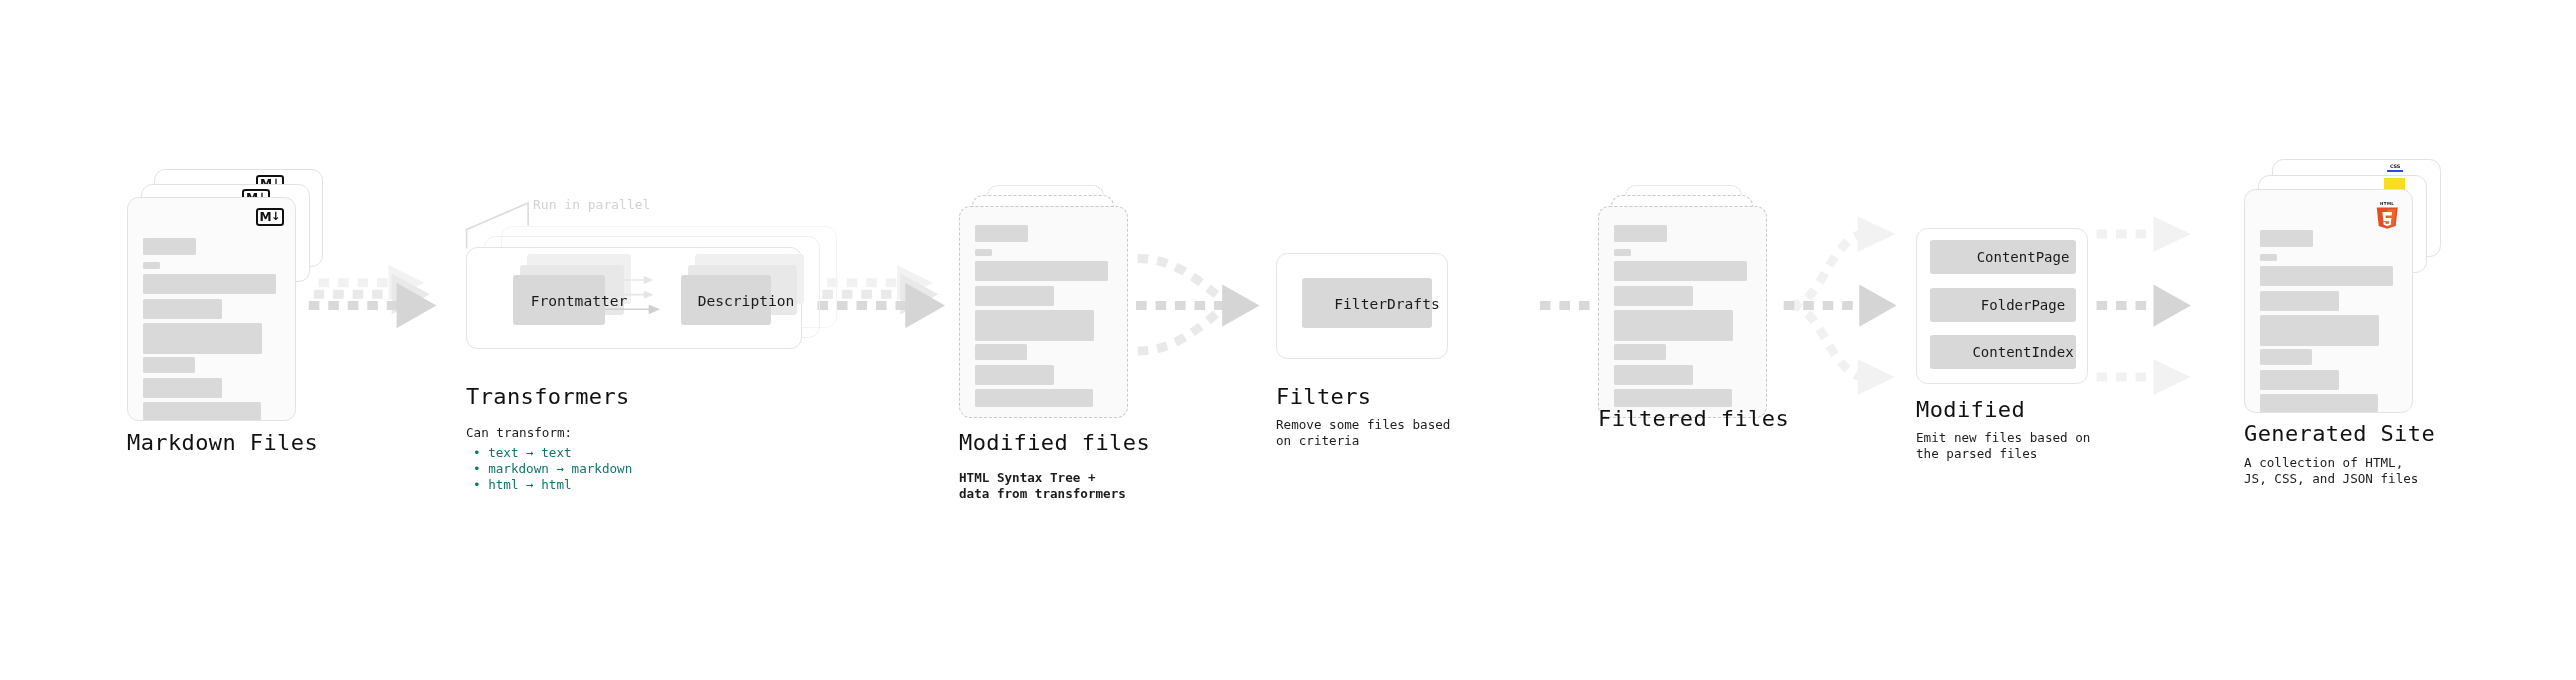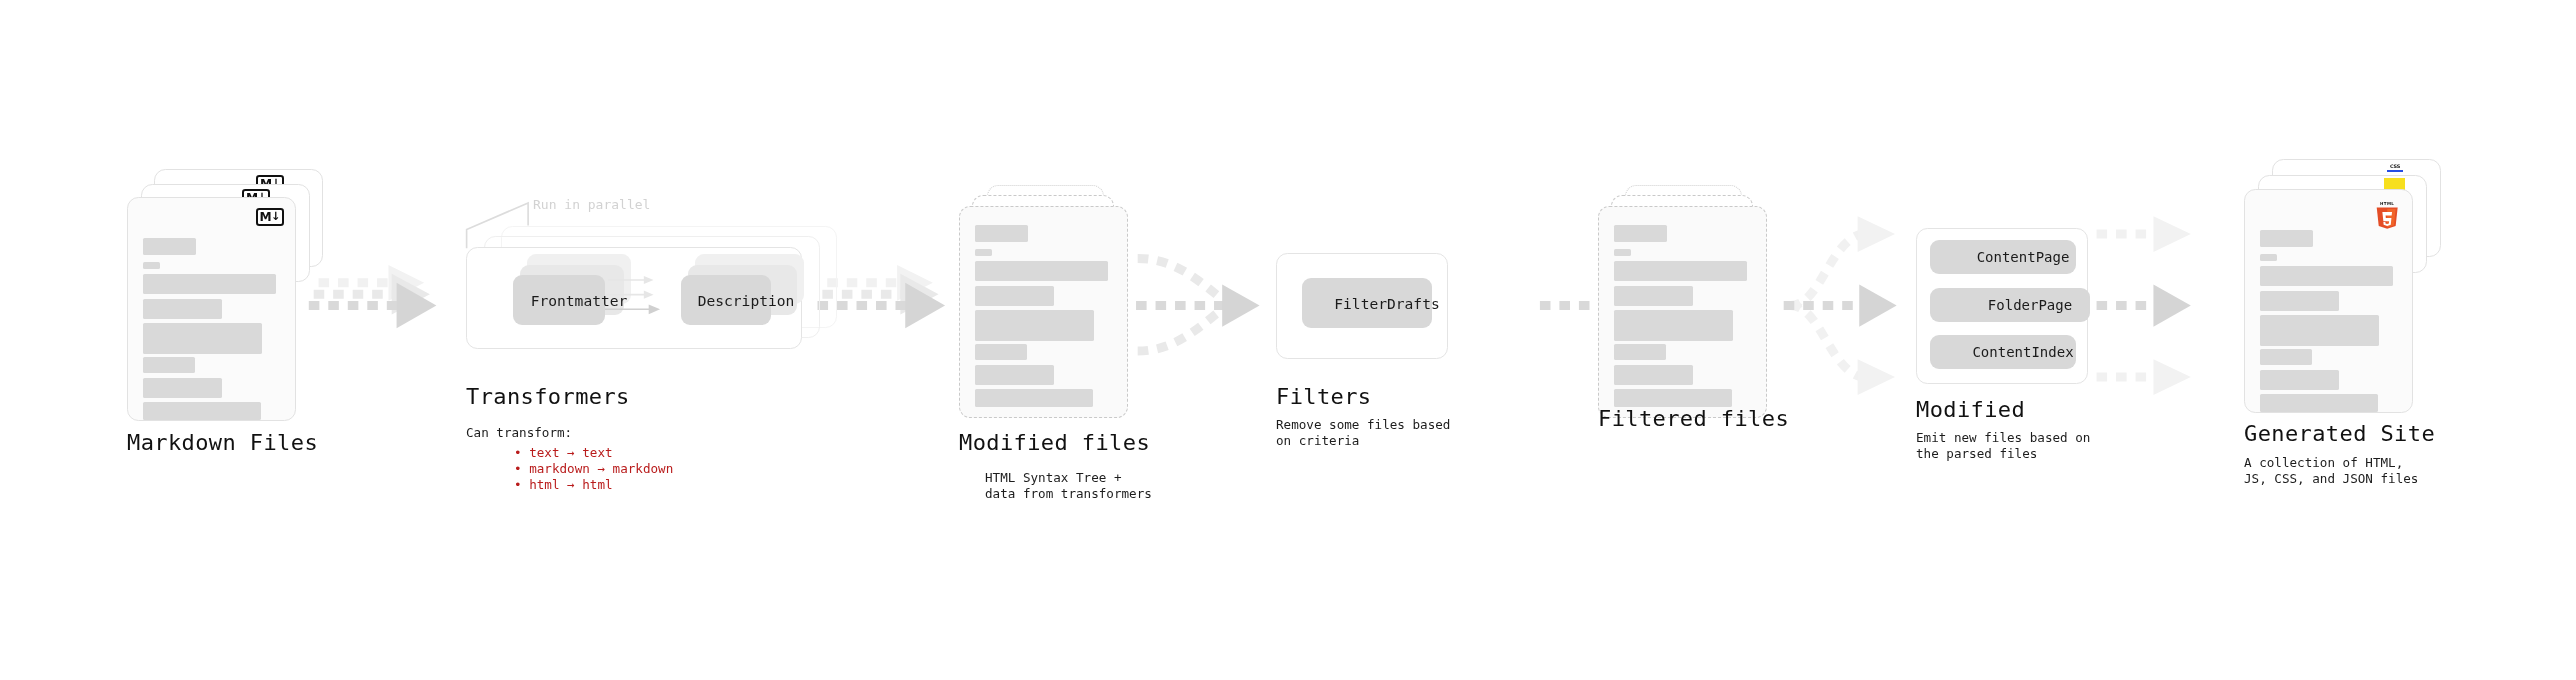--- a/index.html
+++ b/index.html
@@ -78,21 +78,21 @@
     border: 1.6px solid #e4e4e4;
     border-radius: 11.4px;
     background: #ffffff;
   }
   .group-box.ghost { background: transparent; border-color: #efefef; }
   .group-box.ghost2 { background: transparent; border-color: #f4f4f4; }
 
   .chip {
     position: absolute;
     background: #d8d8d8;
-    border-radius: 9px;
+    border-radius: 3px;
     display: flex; align-items: center; justify-content: center;
     font-size: 14.6px; color: #1b1b1b;
     letter-spacing: 0px;
     white-space: nowrap;
     padding-left: 40px;
   }
   .chip.ghost  { background: #e8e8e8; color: transparent; }
   .chip.ghost2 { background: #f0f0f0; color: transparent; }
 
   
@@ -107,22 +107,21 @@
     position: absolute;
     font-size: 12.6px;
     line-height: 1.28;
     color: #1d1d1d;
     white-space: pre-line;
   }
   .caption-list {
     position: absolute;
     font-size: 12.6px;
     line-height: 1.28;
-    color: #b91c1c;
-    margin-left: 41px;
+    color: #0f766e;
   }
   .caption-list .bullet-row { white-space: pre; }
 
   .parallel-label {
     position: absolute;
     font-size: 13px;
     color: #d2d2d2;
     white-space: nowrap;
     text-align: center;
   }
@@ -276,21 +275,21 @@
       <div class="skel" style="left:14.6px; top:42px; width:17px; height:6.5px;"></div>
       <div class="skel" style="left:14.6px; top:54px; width:133px; height:20.3px;"></div>
       <div class="skel" style="left:14.6px; top:79px; width:79px; height:20.3px;"></div>
       <div class="skel" style="left:14.6px; top:103px; width:119px; height:31px;"></div>
       <div class="skel" style="left:14.6px; top:137px; width:52px; height:16.3px;"></div>
       <div class="skel" style="left:14.6px; top:158px; width:79px; height:20.3px;"></div>
       <div class="skel" style="left:14.6px; top:182px; width:118px; height:18px;"></div>
     </div>
   </div>
   <div class="caption-title" style="left:959px; top:430px;">Modified files</div>
-  <div class="caption-sub" style="left:985px; top:470px;">HTML Syntax Tree +
+  <div class="caption-sub" style="left:959px; top:470px;font-weight:bold;">HTML Syntax Tree +
 data from transformers</div>
 
   <div class="group-box" style="left:1276px; top:253px; width:172px; height:106px;">
     <div class="chip" style="left:25px; top:24.4px; width:130px; height:50px;">FilterDrafts</div>
   </div>
   <div class="caption-title" style="left:1276px; top:384px;">Filters</div>
   <div class="caption-sub" style="left:1276px; top:417px;">Remove some files based
 on criteria</div>
 
   <div class="doc-stack">
@@ -304,21 +303,21 @@
       <div class="skel" style="left:14.6px; top:103px; width:119px; height:31px;"></div>
       <div class="skel" style="left:14.6px; top:137px; width:52px; height:16.3px;"></div>
       <div class="skel" style="left:14.6px; top:158px; width:79px; height:20.3px;"></div>
       <div class="skel" style="left:14.6px; top:182px; width:118px; height:18px;"></div>
     </div>
   </div>
   <div class="caption-title" style="left:1598px; top:406px;">Filtered files</div>
 
   <div class="group-box" style="left:1916px; top:228px; width:172px; height:156px;">
     <div class="chip" style="left:13px; top:11.4px; width:146px; height:34px; font-size:14px;">ContentPage</div>
-    <div class="chip" style="left:13px; top:59px; width:160px; height:34px; font-size:14px;">FolderPage</div>
+    <div class="chip" style="left:13px; top:59px; width:146px; height:34px; font-size:14px;">FolderPage</div>
     <div class="chip" style="left:13px; top:106px; width:146px; height:34px; font-size:14px;">ContentIndex</div>
   </div>
   <div class="caption-title" style="left:1916px; top:397px;">Modified</div>
   <div class="caption-sub" style="left:1916px; top:430px;">Emit new files based on
 the parsed files</div>
 
   <div class="doc-stack">
     <div class="doc-card plain-back" style="left:2272px; top:159px; width:169px; height:98px;"></div>
     <div class="css-badge" style="left:2387px; top:163px;">
       <span>CSS</span>

